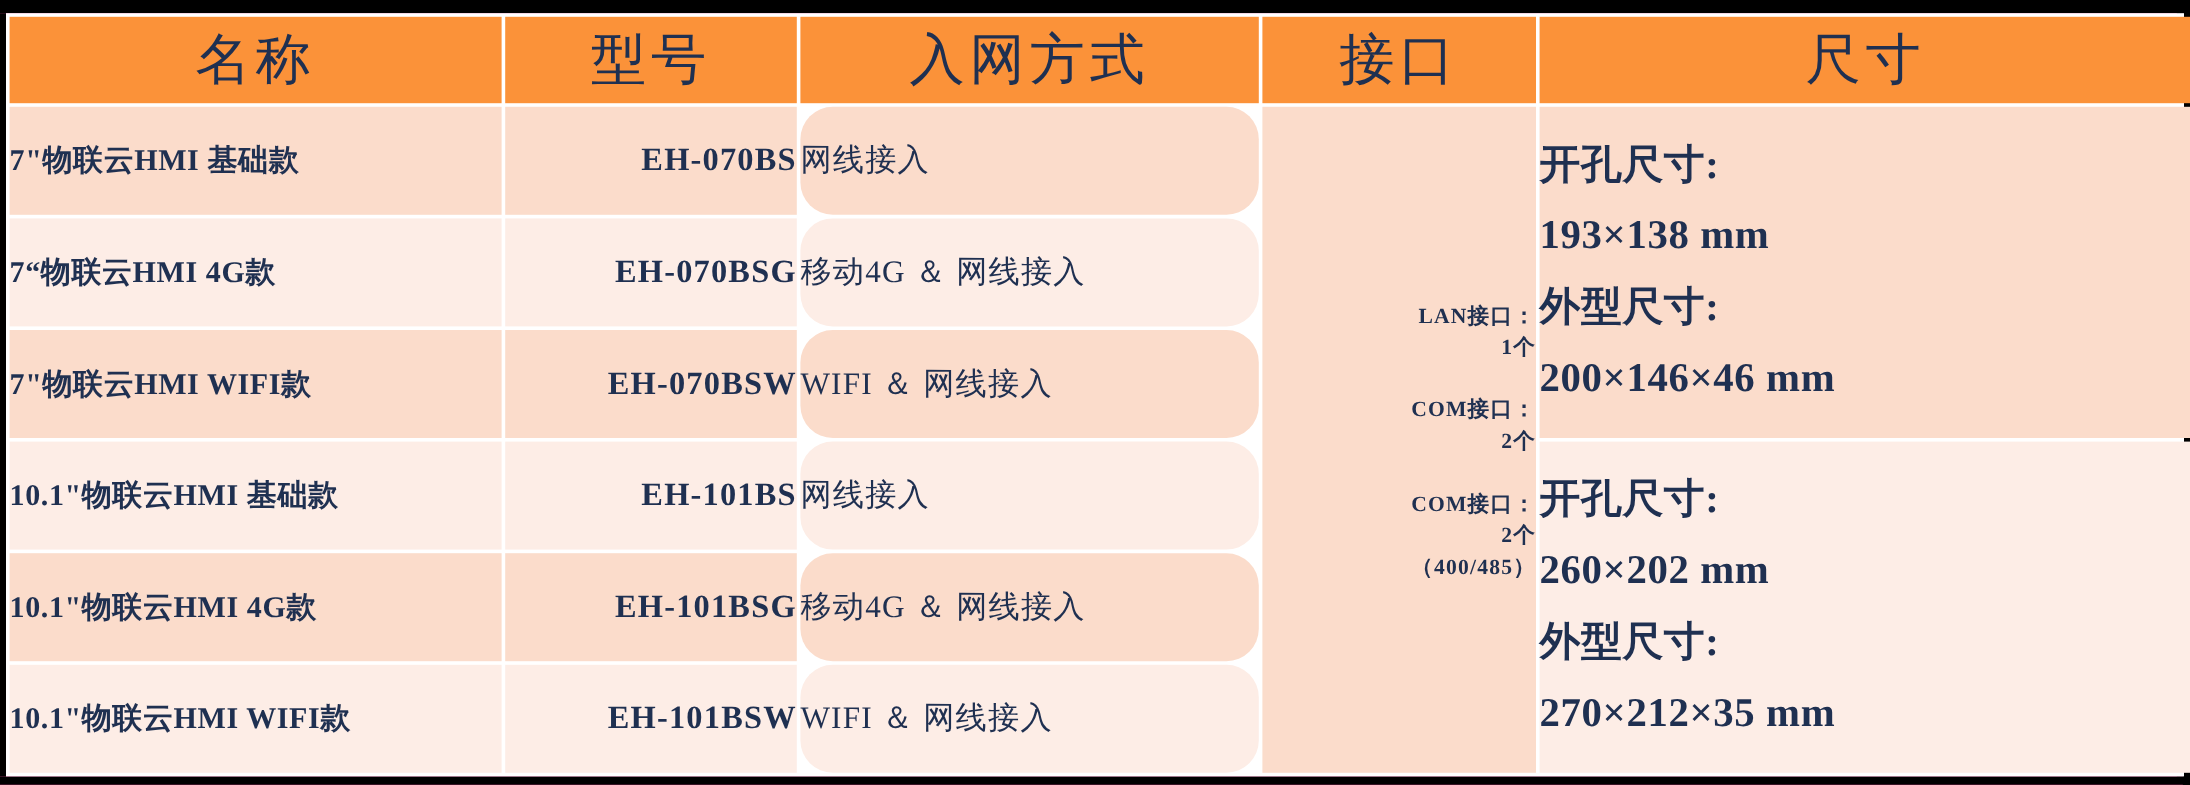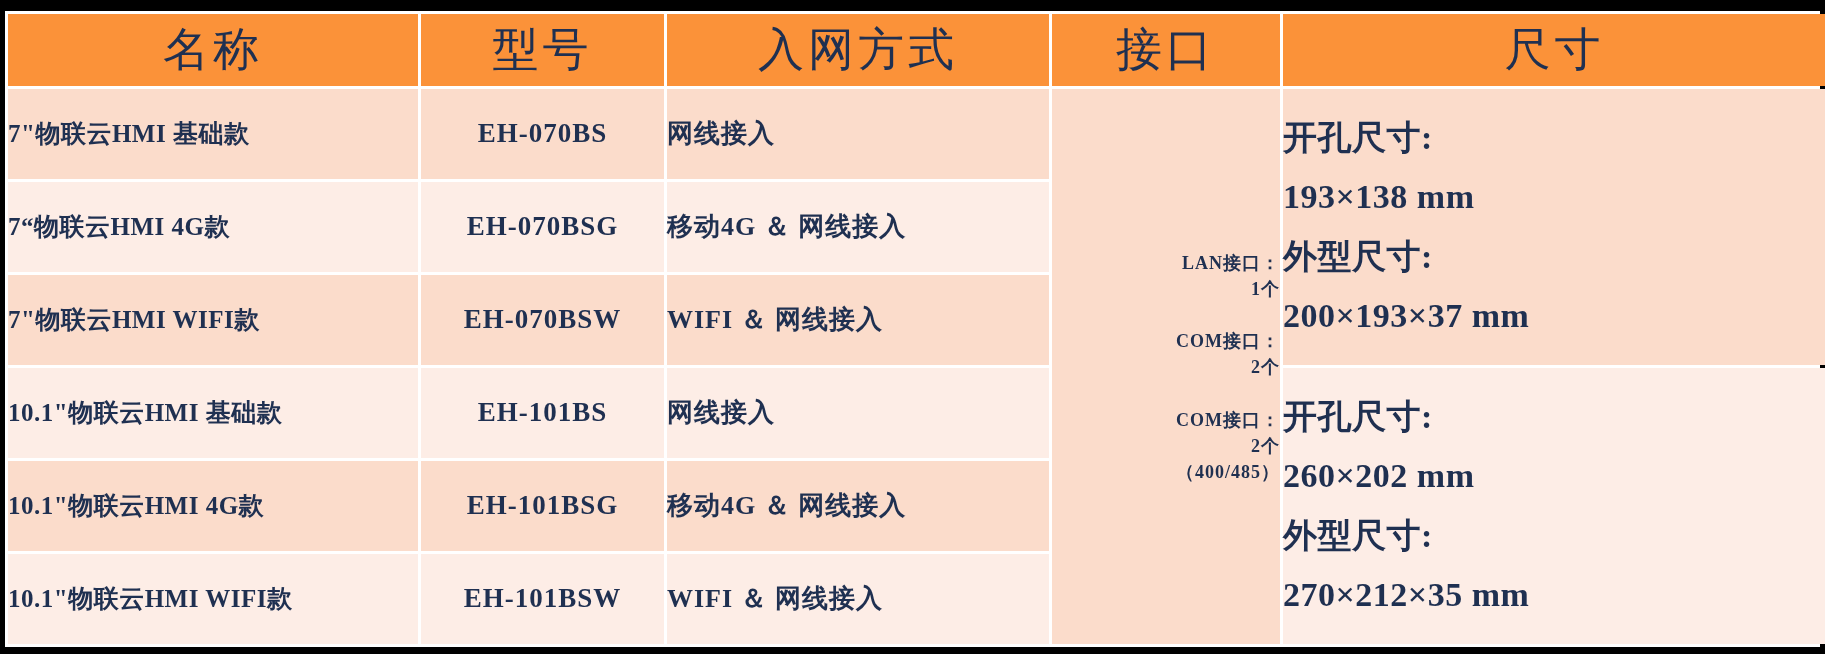--- a/index.html
+++ b/index.html
@@ -103,31 +103,32 @@
   tr.row-odd td.cell { background: #FBDCCB; }
   tr.row-even td.cell { background: #FDEDE6; margin-top: 45px; }
 
   td.name {
     text-align: left;
     padding-left: 14px;
     font-size: 25px;
     font-weight: 700;
   }
   td.model {
-    text-align: center;
+    text-align: right;
     font-size: 27px;
     letter-spacing: 1px;
     font-weight: 600;
   }
   td.access {
     text-align: left;
     padding-left: 16px;
     font-size: 26px;
     letter-spacing: 1px;
-    font-weight: 700;
+    font-weight: 400;
+    border-radius: 27px;
   }
 
   
   td.iface {
     background: #FBDCCB;
     text-align: right;
     font-size: 18px;
     line-height: 1.45;
     font-weight: 700;
     letter-spacing: 1px;
@@ -205,21 +206,21 @@
               <div>COM接口：</div>
               <div>2个</div>
               <div>（400/485）</div>
             </div>
           </td>
 
           <td class="dim dim-a" rowspan="3">
             <div class="ln">开孔尺寸:</div>
             <div class="ln">193×138 mm</div>
             <div class="ln">外型尺寸:</div>
-            <div class="ln">200×193×37 mm</div>
+            <div class="ln">200×146×46 mm</div>
           </td>
         </tr>
 
         <tr class="row-even">
           <td class="cell name">7“物联云HMI  4G款</td>
           <td class="cell model">EH-070BSG</td>
           <td class="cell access">移动4G ＆ 网线接入</td>
         </tr>
 
         <tr class="row-odd">

